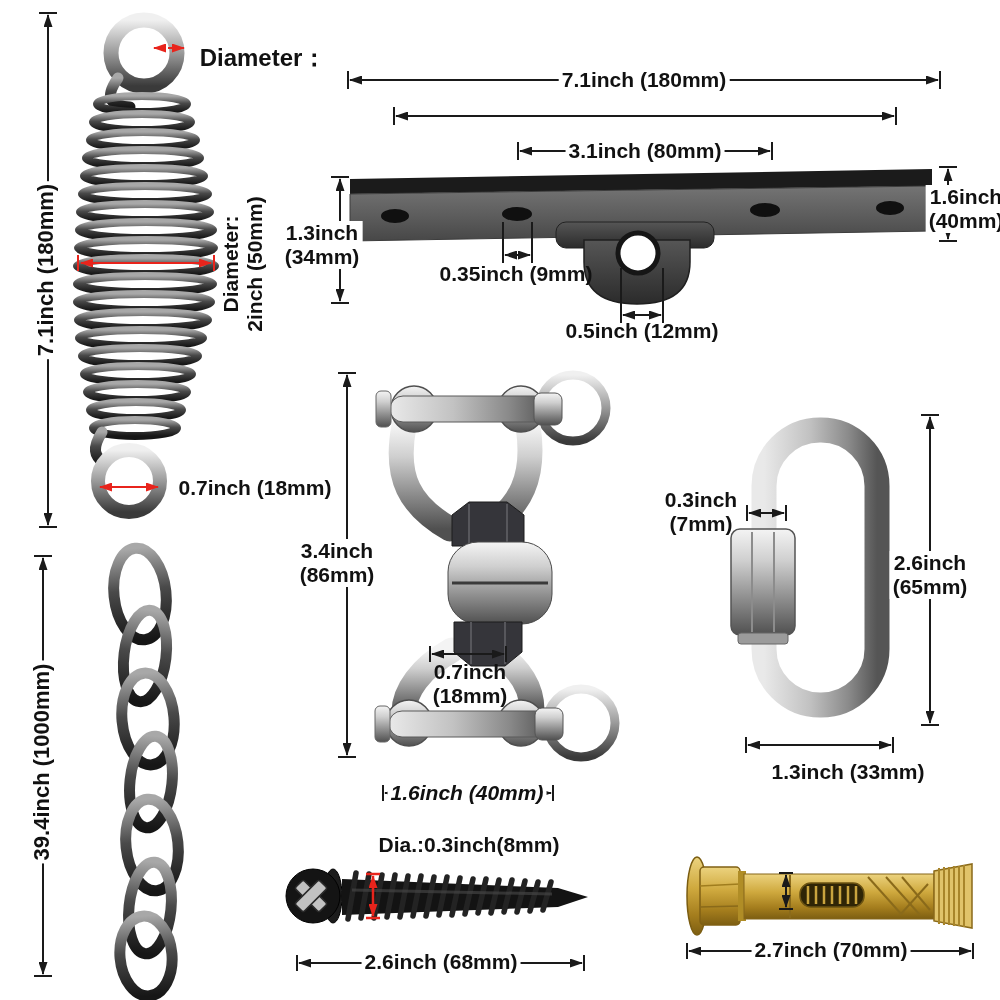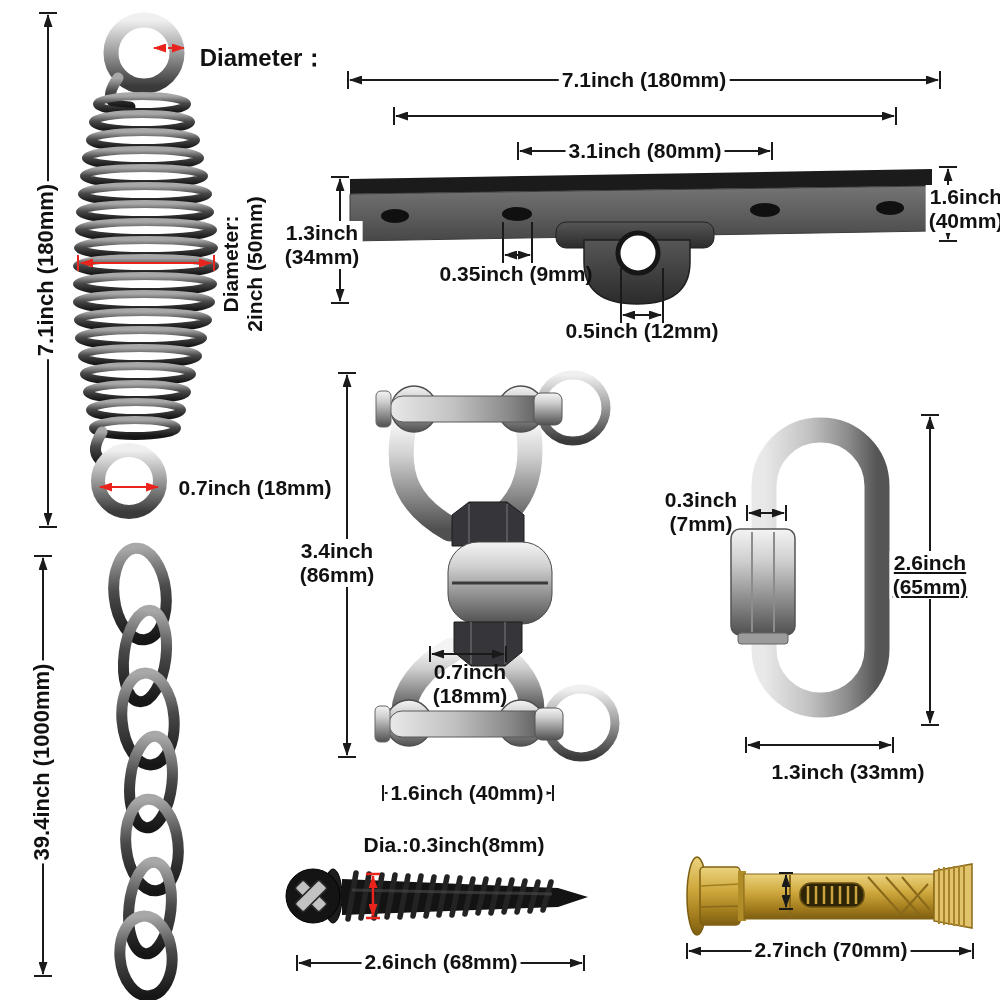--- a/index.html
+++ b/index.html
@@ -334,34 +334,34 @@
 <div class="lbl wbg" style="left:337px;top:563px;">
   <div>3.4inch</div>
   <div>(86mm)</div>
 </div>
 
 <div class="lbl" style="left:470px;top:684px;">
   <div>0.7inch</div>
   <div>(18mm)</div>
 </div>
 
-<div class="lbl wbg" style="left:467px;top:793px;">1.6inch (40mm)</div>
+<div class="lbl wbg" style="left:467px;top:793px;font-style:italic;">1.6inch (40mm)</div>
 
 <div class="lbl" style="left:701px;top:512px;">
   <div>0.3inch</div>
   <div>(7mm)</div>
 </div>
 
-<div class="lbl wbg" style="left:930px;top:575px;text-decoration:underline;">
+<div class="lbl wbg" style="left:930px;top:575px;">
   <div>2.6inch</div>
   <div>(65mm)</div>
 </div>
 
 <div class="lbl" style="left:820px;top:772px;margin-left:28px;">1.3inch (33mm)</div>
 
 <div class="lbl rot wbg side" style="left:42px;top:762px;">39.4inch (1000mm)</div>
 
-<div class="lbl" style="left:436px;top:845px;padding-left:36px;">Dia.:0.3inch(8mm)</div>
+<div class="lbl" style="left:451px;top:845px;padding-left:36px;">Dia.:0.3inch(8mm)</div>
 <div class="lbl wbg" style="left:441px;top:962px;">2.6inch (68mm)</div>
 
 <div class="lbl wbg" style="left:831px;top:950px;">2.7inch (70mm)</div>
 
 </div>
 
 </body></html>

